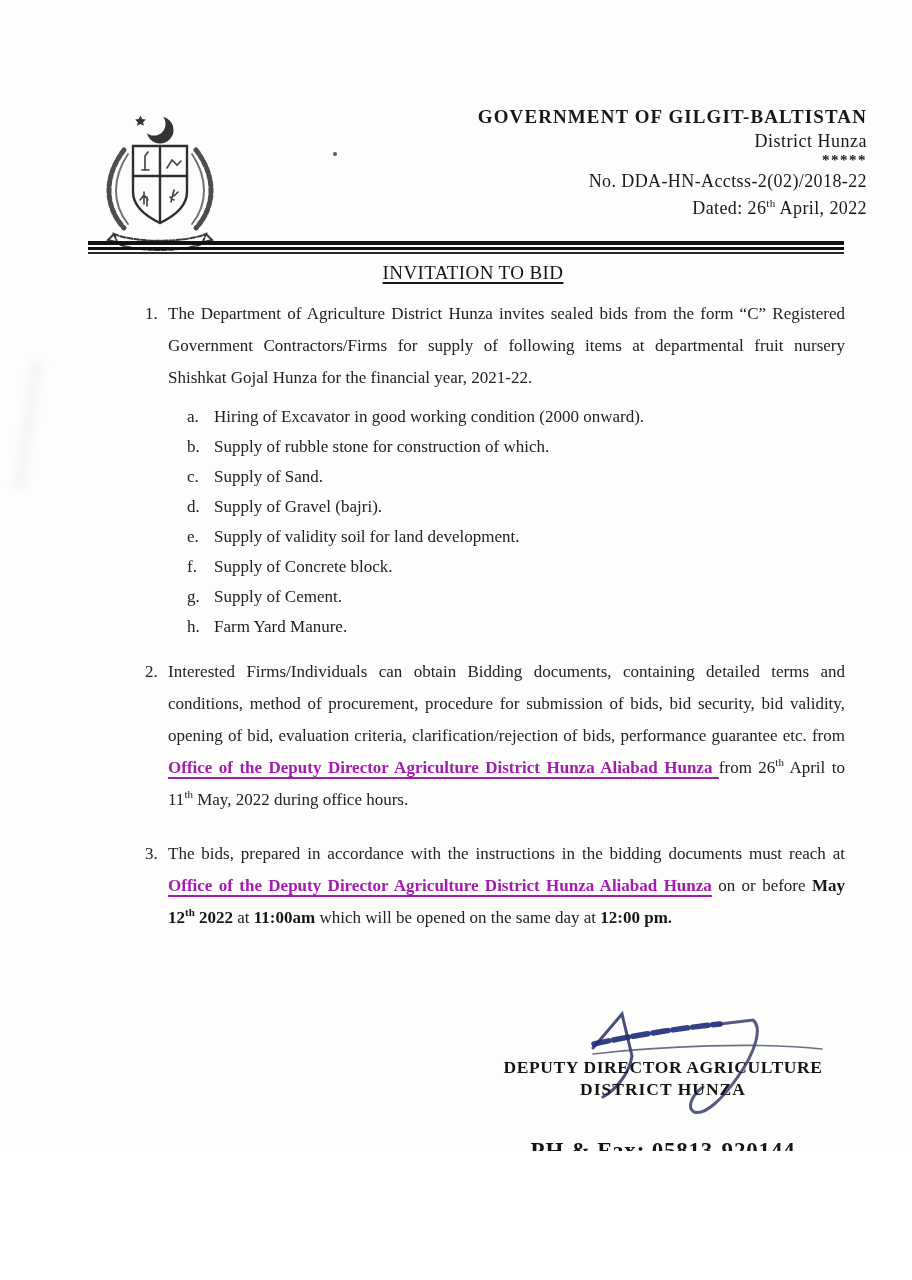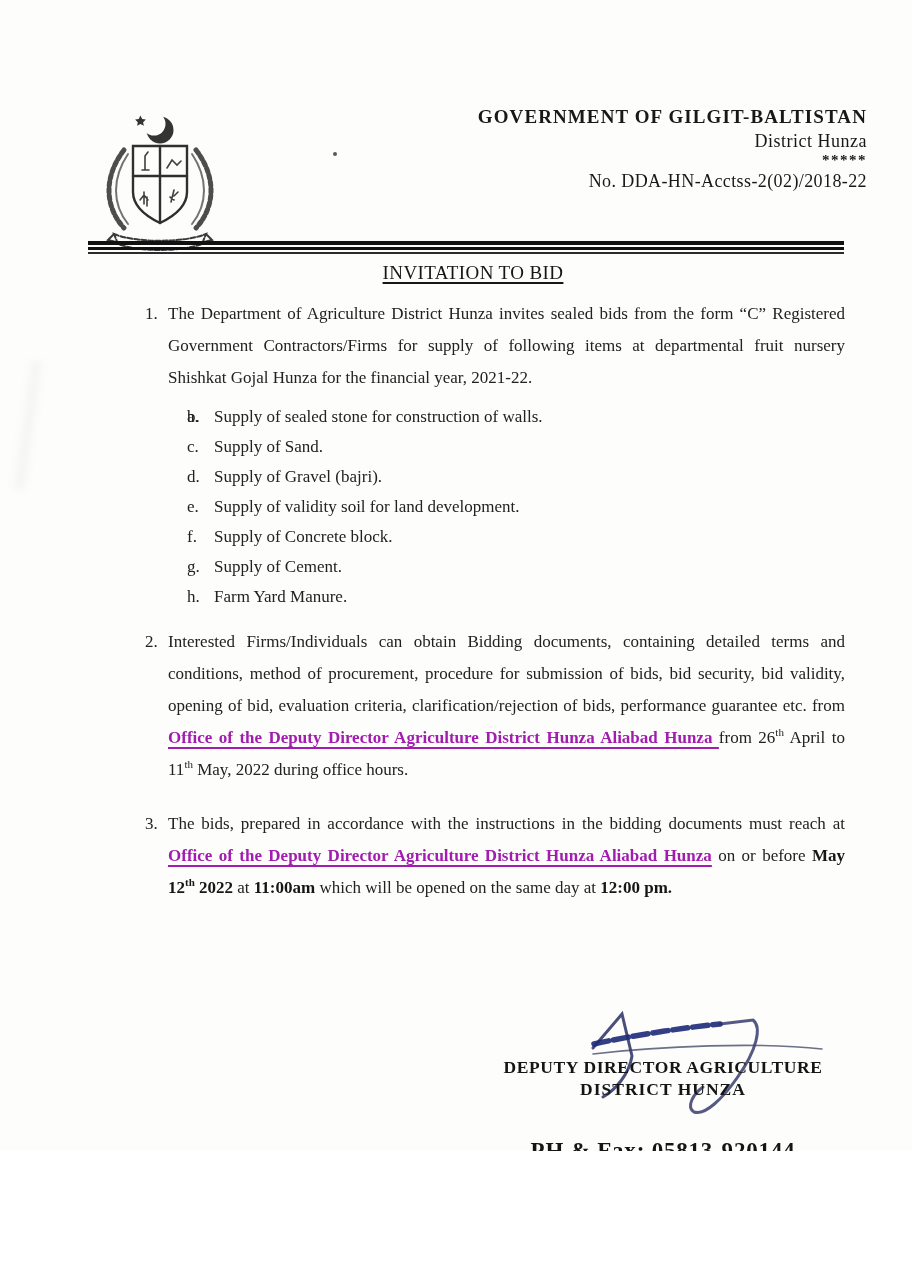--- a/index.html
+++ b/index.html
@@ -107,40 +107,41 @@
         <path d="M20 128 l-6 6 8 2 M112 128 l6 6 -8 2"></path>
       </g>
     </g>
   </svg>
 
   <div class="header-text">
     <div class="h-gov">GOVERNMENT OF GILGIT-BALTISTAN</div>
     <div class="h-district">District Hunza</div>
     <div class="h-stars">*****</div>
     <div class="h-ref">No. DDA-HN-Acctss-2(02)/2018-22</div>
+    <div class="h-dated"><span>Dated: 26</span><sup>th</sup><span> April, 2022</span></div>
   </div>
 
   <div class="double-rule">
     <div class="r1"></div>
       <div class="r2"></div>
       <div class="r3"></div>
   </div>
 
   <div class="body-col">
 
     <div class="doc-title">INVITATION TO BID</div>
 
     <div class="num-item">
       <span class="num">1.</span>
       <span>The Department of Agriculture District Hunza invites sealed bids from the form “C” Registered Government Contractors/Firms for supply of following items at departmental fruit nursery Shishkat Gojal Hunza for the financial year, 2021-22.</span>
     </div>
 
     <div class="sub-list">
-      <div class="sub-item"><span class="slet">a.</span></div>
-      <div class="sub-item"><span class="slet">b.</span><span>Supply of sealed stone for construction of walls.</span></div>
+      <div class="sub-item"><span class="slet">a.</span><span>Hiring of Excavator in good working condition (2000 onward).</span></div>
+      <div class="sub-item"><span class="slet">b.</span><span>Supply of rubble stone for construction of which.</span></div>
       <div class="sub-item"><span class="slet">c.</span><span>Supply of Sand.</span></div>
       <div class="sub-item"><span class="slet">d.</span><span>Supply of Gravel (bajri).</span></div>
       <div class="sub-item"><span class="slet">e.</span><span>Supply of validity soil for land development.</span></div>
       <div class="sub-item"><span class="slet">f.</span><span>Supply of Concrete block.</span></div>
       <div class="sub-item"><span class="slet">g.</span><span>Supply of Cement.</span></div>
       <div class="sub-item"><span class="slet">h.</span><span>Farm Yard Manure.</span></div>
     </div>
 
     <div class="num-item mt2">
       <span class="num">2.</span>

